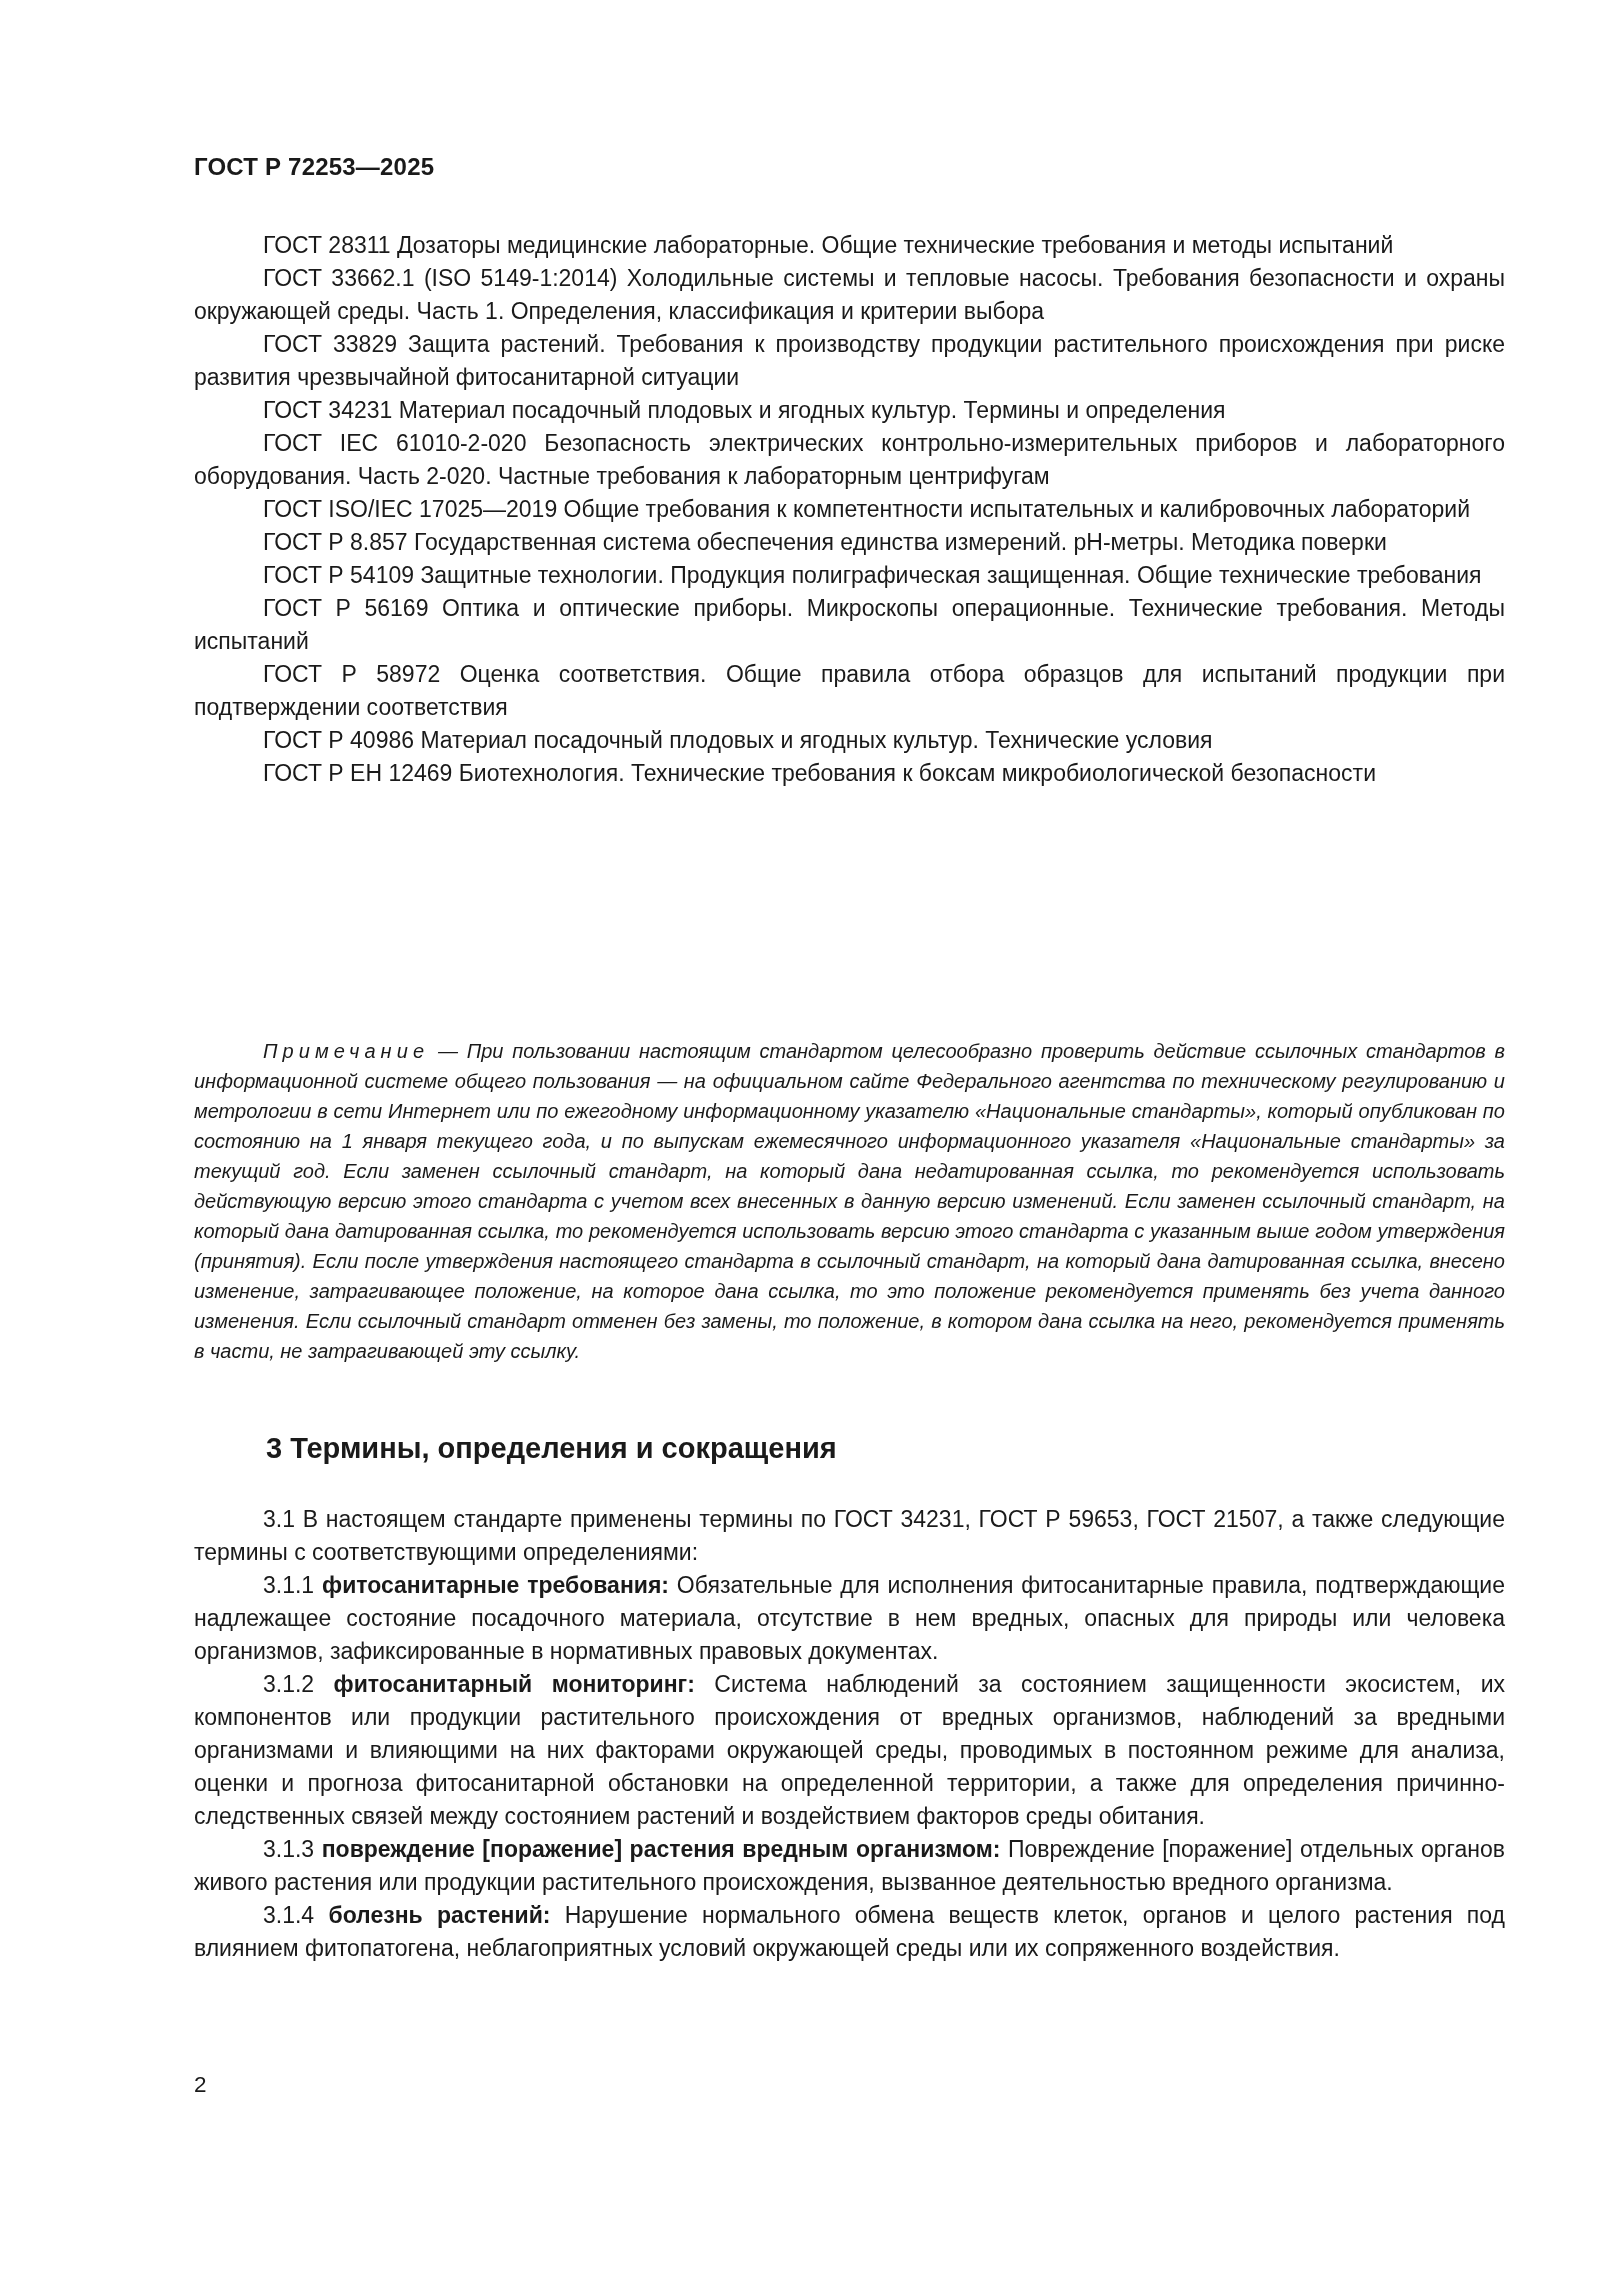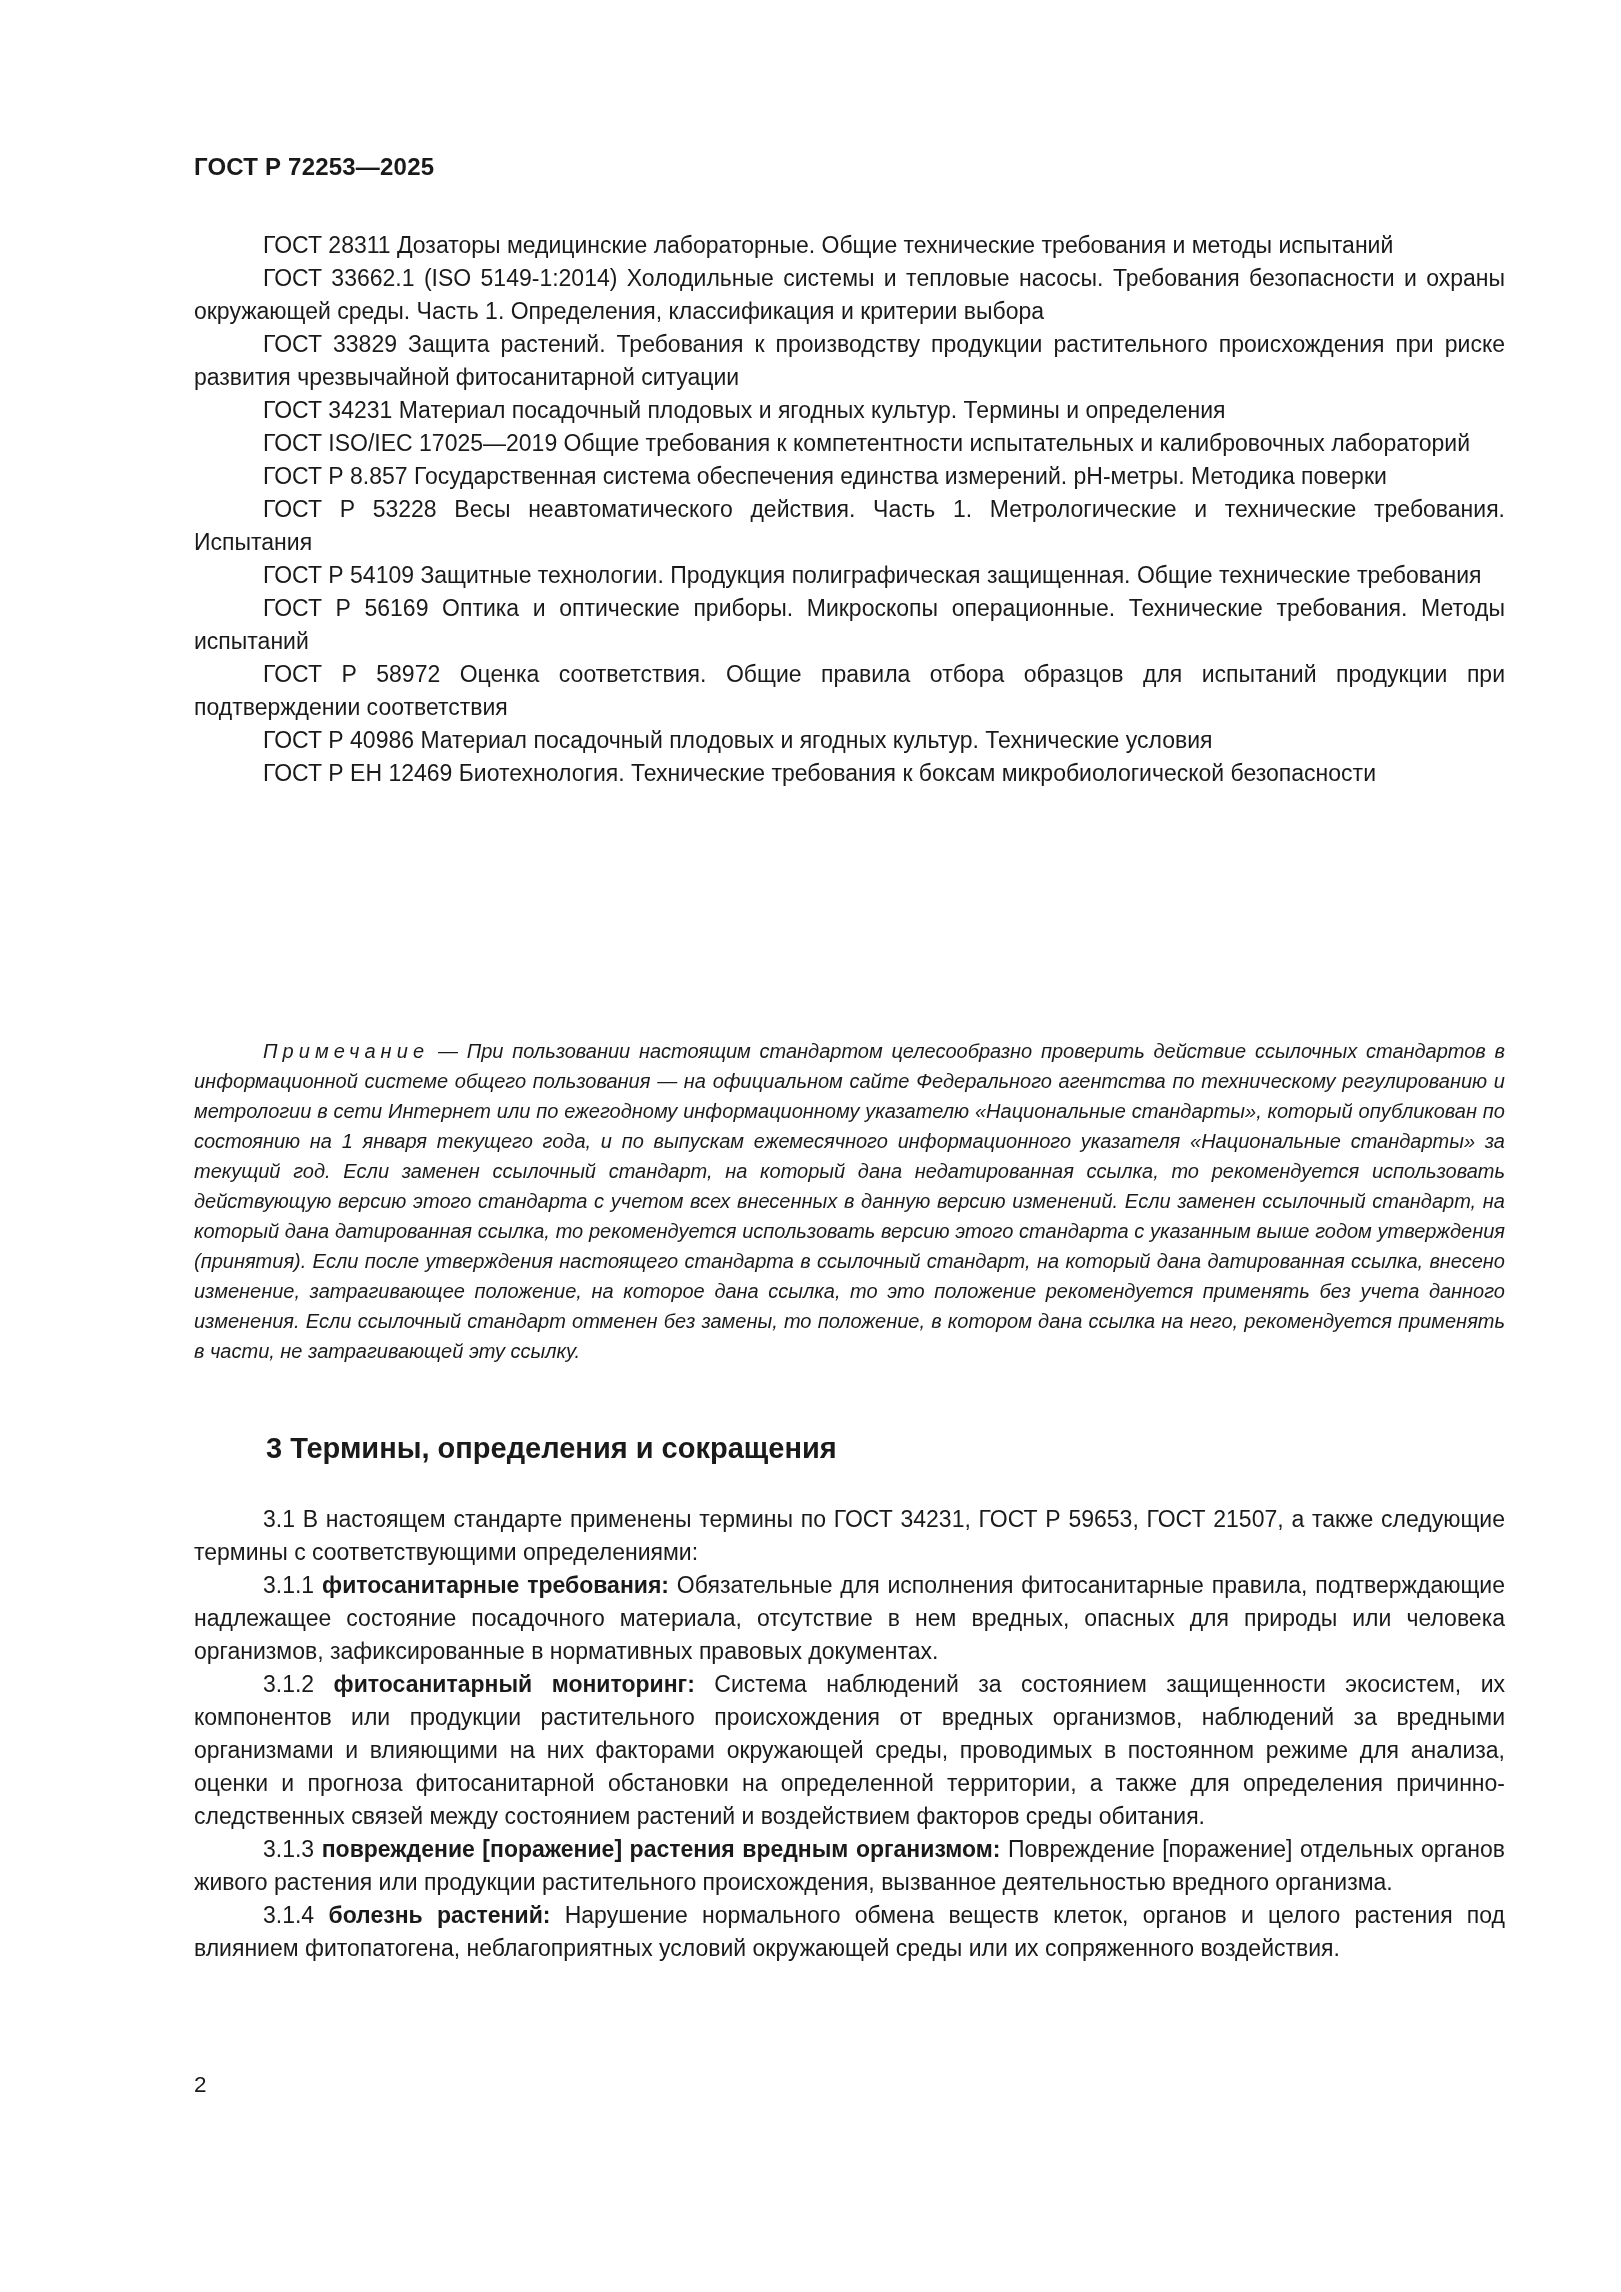--- a/index.html
+++ b/index.html
@@ -23,23 +23,23 @@
 
 <div class="page">
 
   <div class="running-header">ГОСТ Р 72253—2025</div>
 
   <div class="col refs">
     <p>ГОСТ 28311 Дозаторы медицинские лабораторные. Общие технические требования и методы испытаний</p>
     <p>ГОСТ 33662.1 (ISO 5149-1:2014) Холодильные системы и тепловые насосы. Требования безопасности и охраны окружающей среды. Часть 1. Определения, классификация и критерии выбора</p>
     <p>ГОСТ 33829 Защита растений. Требования к производству продукции растительного происхождения при риске развития чрезвычайной фитосанитарной ситуации</p>
     <p>ГОСТ 34231 Материал посадочный плодовых и ягодных культур. Термины и определения</p>
+    <p>ГОСТ IEC 61010-2-020 Безопасность электрических контрольно-измерительных приборов и лабораторного оборудования. Часть 2-020. Частные требования к лабораторным центрифугам</p>
     <p>ГОСТ ISO/IEC 17025—2019 Общие требования к компетентности испытательных и калибровочных лабораторий</p>
     <p>ГОСТ Р 8.857 Государственная система обеспечения единства измерений. pH-метры. Методика поверки</p>
-    <p>ГОСТ Р 53228 Весы неавтоматического действия. Часть 1. Метрологические и технические требования. Испытания</p>
     <p>ГОСТ Р 54109 Защитные технологии. Продукция полиграфическая защищенная. Общие технические требования</p>
     <p>ГОСТ Р 56169 Оптика и оптические приборы. Микроскопы операционные. Технические требования. Методы испытаний</p>
     <p>ГОСТ Р 58972 Оценка соответствия. Общие правила отбора образцов для испытаний продукции при подтверждении соответствия</p>
     <p>ГОСТ Р 40986 Материал посадочный плодовых и ягодных культур. Технические условия</p>
     <p>ГОСТ Р ЕН 12469 Биотехнология. Технические требования к боксам микробиологической безопасности</p>
   </div>
 
   <div class="col note">
     <p><span class="note-label">Примечание</span><span> — При пользовании настоящим стандартом целесообразно проверить действие ссылочных стандартов в информационной системе общего пользования — на официальном сайте Федерального агентства по техническому регулированию и метрологии в сети Интернет или по ежегодному информационному указателю «Национальные стандарты», который опубликован по состоянию на 1 января текущего года, и по выпускам ежемесячного информационного указателя «Национальные стандарты» за текущий год. Если заменен ссылочный стандарт, на который дана недатированная ссылка, то рекомендуется использовать действующую версию этого стандарта с учетом всех внесенных в данную версию изменений. Если заменен ссылочный стандарт, на который дана датированная ссылка, то рекомендуется использовать версию этого стандарта с указанным выше годом утверждения (принятия). Если после утверждения настоящего стандарта в ссылочный стандарт, на который дана датированная ссылка, внесено изменение, затрагивающее положение, на которое дана ссылка, то это положение рекомендуется применять без учета данного изменения. Если ссылочный стандарт отменен без замены, то положение, в котором дана ссылка на него, рекомендуется применять в части, не затрагивающей эту ссылку.</span></p>
   </div>

